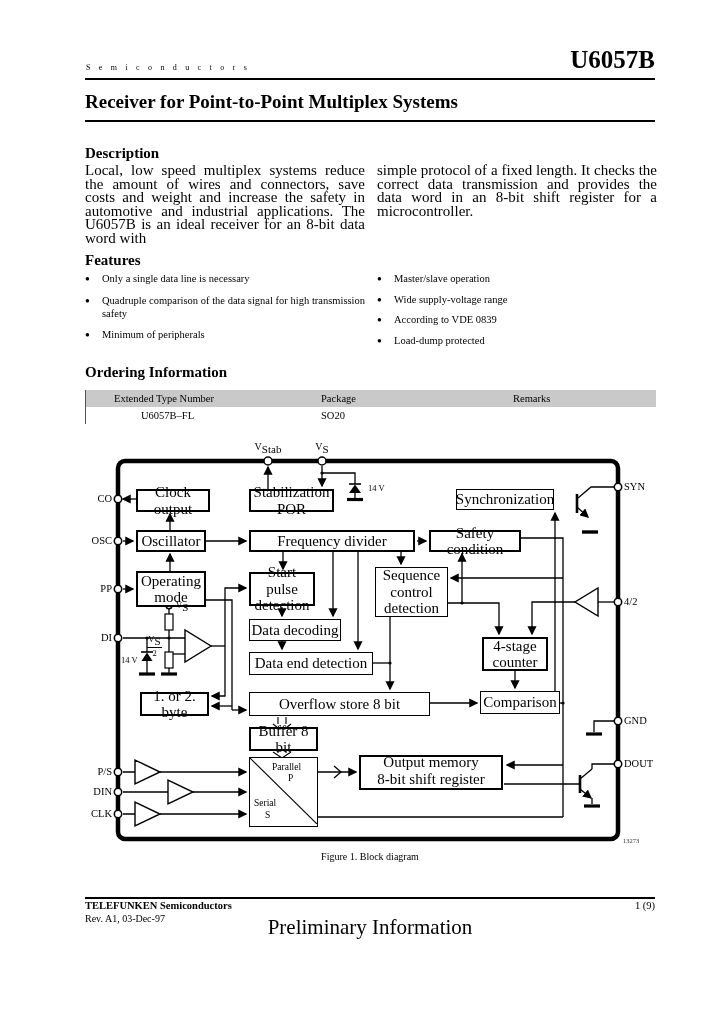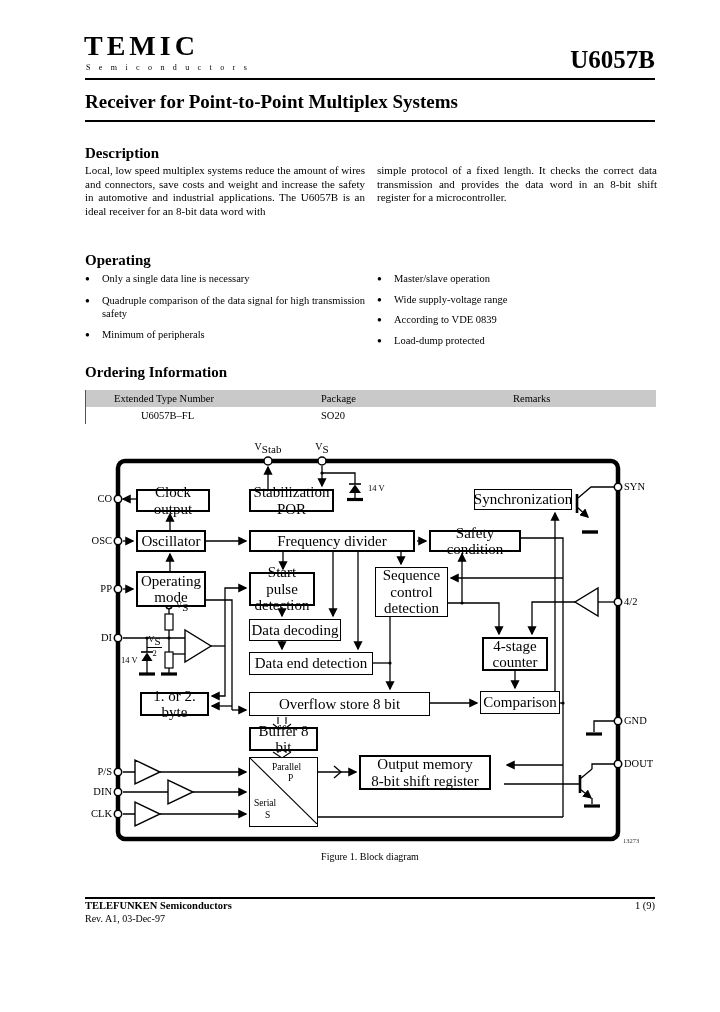--- a/index.html
+++ b/index.html
@@ -8,21 +8,21 @@
   .abs{position:absolute;}
   
   .brand{left:84px;top:30px;font-size:28px;font-weight:bold;letter-spacing:4px;}
   .brand-sub{left:86px;top:63px;font-size:8px;letter-spacing:3.2px;}
   .part-number{left:455px;top:46px;width:200px;text-align:right;font-size:25px;font-weight:bold;}
   .rule{left:85px;width:570px;background:#000;}
   .rule1{top:78px;height:2px;}
   .rule2{top:120px;height:2px;}
   .doc-title{left:85px;top:91px;font-size:19px;font-weight:bold;}
   .h2{font-size:15px;font-weight:bold;}
-  .body-text{font-size:11px;line-height:13.6px;text-align:justify;}
+  .body-text{font-size:15px;line-height:13.6px;text-align:justify;}
   .col-l{left:85px;width:280px;}
   .col-r{left:377px;width:280px;}
   
   .feat{font-size:10.5px;line-height:13px;}
   .feat-item{display:flex;margin-bottom:8.5px;}
   .feat-item .dot{width:17px;flex:0 0 17px;font-size:8px;line-height:13px;}
   
   .ord-table{left:85px;top:390px;width:570px;font-size:10.5px;border-left:1px solid #555;}
   .ord-row{display:flex;height:17px;align-items:center;}
   .ord-head{background:#c9c9c9;}
@@ -53,32 +53,31 @@
   .f-co{left:85px;top:900px;font-size:10.5px;font-weight:bold;}
   .f-rev{left:85px;top:913px;font-size:10px;}
   .f-page{left:455px;top:900px;width:200px;text-align:right;font-size:10.5px;}
   .f-pre{left:85px;top:915px;width:570px;text-align:center;font-size:21px;}
 </style>
 </head>
 <body>
 
 <div class="page">
 
-  <div class="abs brand">TEMIC</div>
   <div class="abs brand-sub">S e m i c o n d u c t o r s</div>
   <div class="abs part-number">U6057B</div>
   <div class="abs rule rule1"></div>
   <div class="abs doc-title">Receiver for Point-to-Point Multiplex Systems</div>
   <div class="abs rule rule2"></div>
 
   <div class="abs h2" style="left:85px;top:145px;">Description</div>
   <div class="abs body-text col-l" style="top:164px;">Local, low speed multiplex systems reduce the amount of wires and connectors, save costs and weight and increase the safety in automotive and industrial applications. The U6057B is an ideal receiver for an 8-bit data word with</div>
   <div class="abs body-text col-r" style="top:164px;">simple protocol of a fixed length. It checks the correct data transmission and provides the data word in an 8-bit shift register for a microcontroller.</div>
 
-  <div class="abs h2" style="left:85px;top:252px;">Operating</div>
+  <div class="abs h2" style="left:85px;top:252px;">Features</div>
   <div class="abs feat col-l" style="top:272px;text-align:justify;">
     <div class="feat-item">
         <span class="dot">●</span>
         <span>Only a single data line is necessary</span>
       </div>
     <div class="feat-item">
         <span class="dot">●</span>
         <span>Quadruple comparison of the data signal for high transmission safety</span>
       </div>
     <div class="feat-item">
@@ -263,35 +262,35 @@
           <circle cx="533" cy="324" r="3.7"></circle>
         <circle cx="183" cy="21" r="4"></circle>
           <circle cx="237" cy="21" r="4"></circle>
         <circle cx="84" cy="166" r="2.8"></circle>
       </g>
 
     </svg>
 
     <div class="dbox thick" style="left:51px;top:49px;width:74px;height:23px;">Clock output</div>
     <div class="dbox thick" style="left:164px;top:49px;width:85px;height:23px;">Stabilization POR</div>
-    <div class="dbox" style="left:389px;top:49px;width:98px;height:21px;">Synchronization</div>
+    <div class="dbox" style="left:371px;top:49px;width:98px;height:21px;">Synchronization</div>
     <div class="dbox thick" style="left:51px;top:90px;width:70px;height:22px;">Oscillator</div>
     <div class="dbox thick" style="left:164px;top:90px;width:166px;height:22px;">Frequency divider</div>
     <div class="dbox thick" style="left:344px;top:90px;width:92px;height:22px;">Safety condition</div>
     <div class="dbox thick" style="left:51px;top:131px;width:70px;height:36px;">Operating mode</div>
     <div class="dbox thick" style="left:164px;top:132px;width:66px;height:34px;">Start pulse detection</div>
     <div class="dbox" style="left:290px;top:127px;width:73px;height:50px;">Sequence control detection</div>
     <div class="dbox" style="left:164px;top:179px;width:92px;height:22px;">Data decoding</div>
     <div class="dbox" style="left:164px;top:212px;width:124px;height:23px;">Data end detection</div>
     <div class="dbox thick" style="left:397px;top:197px;width:66px;height:34px;">4-stage counter</div>
     <div class="dbox thick" style="left:55px;top:252px;width:69px;height:24px;">1. or 2. byte</div>
     <div class="dbox" style="left:164px;top:252px;width:181px;height:24px;">Overflow store 8 bit</div>
     <div class="dbox" style="left:395px;top:251px;width:80px;height:23px;">Comparison</div>
     <div class="dbox thick" style="left:164px;top:287px;width:69px;height:24px;">Buffer 8 bit</div>
-    <div class="dbox thick" style="left:274px;top:315px;width:132px;height:35px;">
+    <div class="dbox thick" style="left:274px;top:315px;width:144px;height:35px;justify-content:flex-end;">
       <span>Output memory</span>
       <span>8-bit shift register</span>
     </div>
 
     <div class="dbox" style="left:164px;top:317px;width:69px;height:70px;">
       <svg width="67" height="66" style="position:absolute;left:0;top:0;">
         <line x1="0" y1="0" x2="67" y2="66" stroke="#000" stroke-width="1.1"></line>
       </svg>
     </div>
     <div class="ps-lab" style="left:187px;top:322px;">Parallel</div>
@@ -322,14 +321,15 @@
     </div>
     <div class="smlab code" style="left:538px;top:396px;">13273</div>
   </div>
 
   <div class="abs caption">Figure 1.  Block diagram</div>
 
   <div class="abs rule f-rule"></div>
   <div class="abs f-co">TELEFUNKEN Semiconductors</div>
   <div class="abs f-rev">Rev. A1, 03-Dec-97</div>
   <div class="abs f-page">1 (9)</div>
+  <div class="abs f-pre">Preliminary Information</div>
 
 </div>
 
 </body></html>

